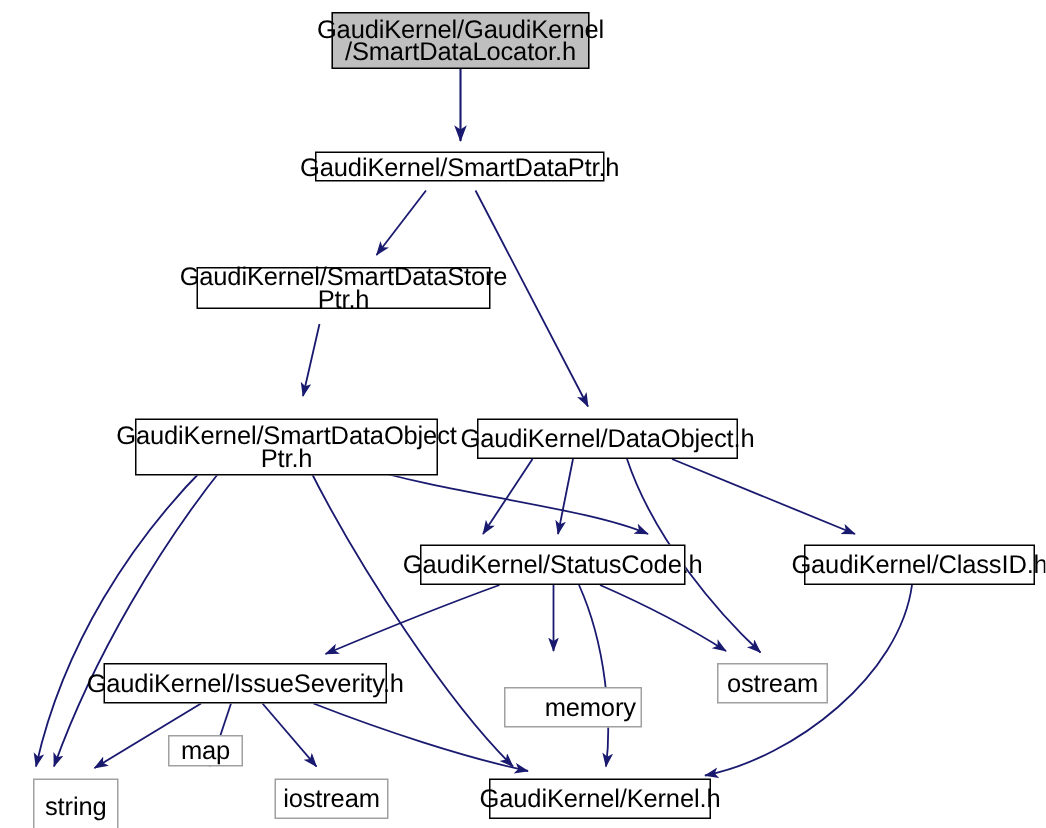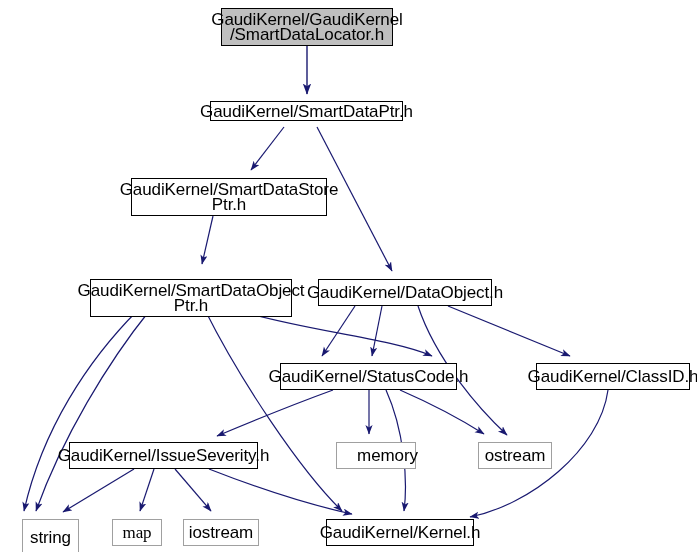--- a/index.html
+++ b/index.html
@@ -100,29 +100,29 @@
 
     <path d="M175,469 L211,511" fill="none" stroke="#191970" stroke-width="1.2" marker-end="url(#arrow)"></path>
 
     <path d="M209,469 C255,487 310,505 352,514" fill="none" stroke="#191970" stroke-width="1.2" marker-end="url(#arrow)"></path>
   </svg>
 
   <div id="node-layer">
       <div class="node root" style="left: 221px; top: 8px; width: 172px; height: 38px;">GaudiKernel/GaudiKernel
 /SmartDataLocator.h</div>
       <div class="node" style="left: 210px; top: 101px; width: 193px; height: 20px;">GaudiKernel/SmartDataPtr.h</div>
-      <div class="node" style="left: 131px; top: 178px; width: 196px; height: 38px;">GaudiKernel/SmartDataStore
+      <div class="node" style="left: 131px; top: 178px; width: 196px; height: 28px;">GaudiKernel/SmartDataStore
 Ptr.h</div>
       <div class="node" style="left: 90px; top: 272px; width: 202px; height: 38px; margin-top: 7px;">GaudiKernel/SmartDataObject
 Ptr.h</div>
       <div class="node" style="left: 318px; top: 279px; width: 174px; height: 27px;">GaudiKernel/DataObject.h</div>
       <div class="node" style="left: 280px; top: 363px; width: 177px; height: 27px;">GaudiKernel/StatusCode.h</div>
       <div class="node" style="left: 536px; top: 363px; width: 154px; height: 27px;">GaudiKernel/ClassID.h</div>
       <div class="node" style="left: 69px; top: 442px; width: 189px; height: 27px;">GaudiKernel/IssueSeverity.h</div>
-      <div class="node system" style="left: 336px; top: 442px; width: 80px; height: 27px; padding-left: 23px;">memory</div>
+      <div class="node system" style="left: 336px; top: 458px; width: 92px; height: 27px; padding-left: 23px;">memory</div>
       <div class="node system" style="left: 478px; top: 442px; width: 74px; height: 27px;">ostream</div>
       <div class="node system" style="left: 22px; top: 519px; width: 57px; height: 36px;">string</div>
-      <div class="node system" style="left: 112px; top: 519px; width: 50px; height: 27px; font-family: Liberation Serif, serif;">map</div>
+      <div class="node system" style="left: 112px; top: 490px; width: 50px; height: 21px;">map</div>
       <div class="node system" style="left: 183px; top: 519px; width: 76px; height: 27px;">iostream</div>
       <div class="node" style="left: 326px; top: 519px; width: 148px; height: 27px;">GaudiKernel/Kernel.h</div>
     </div>
 
 </div>
 
 </body></html>

